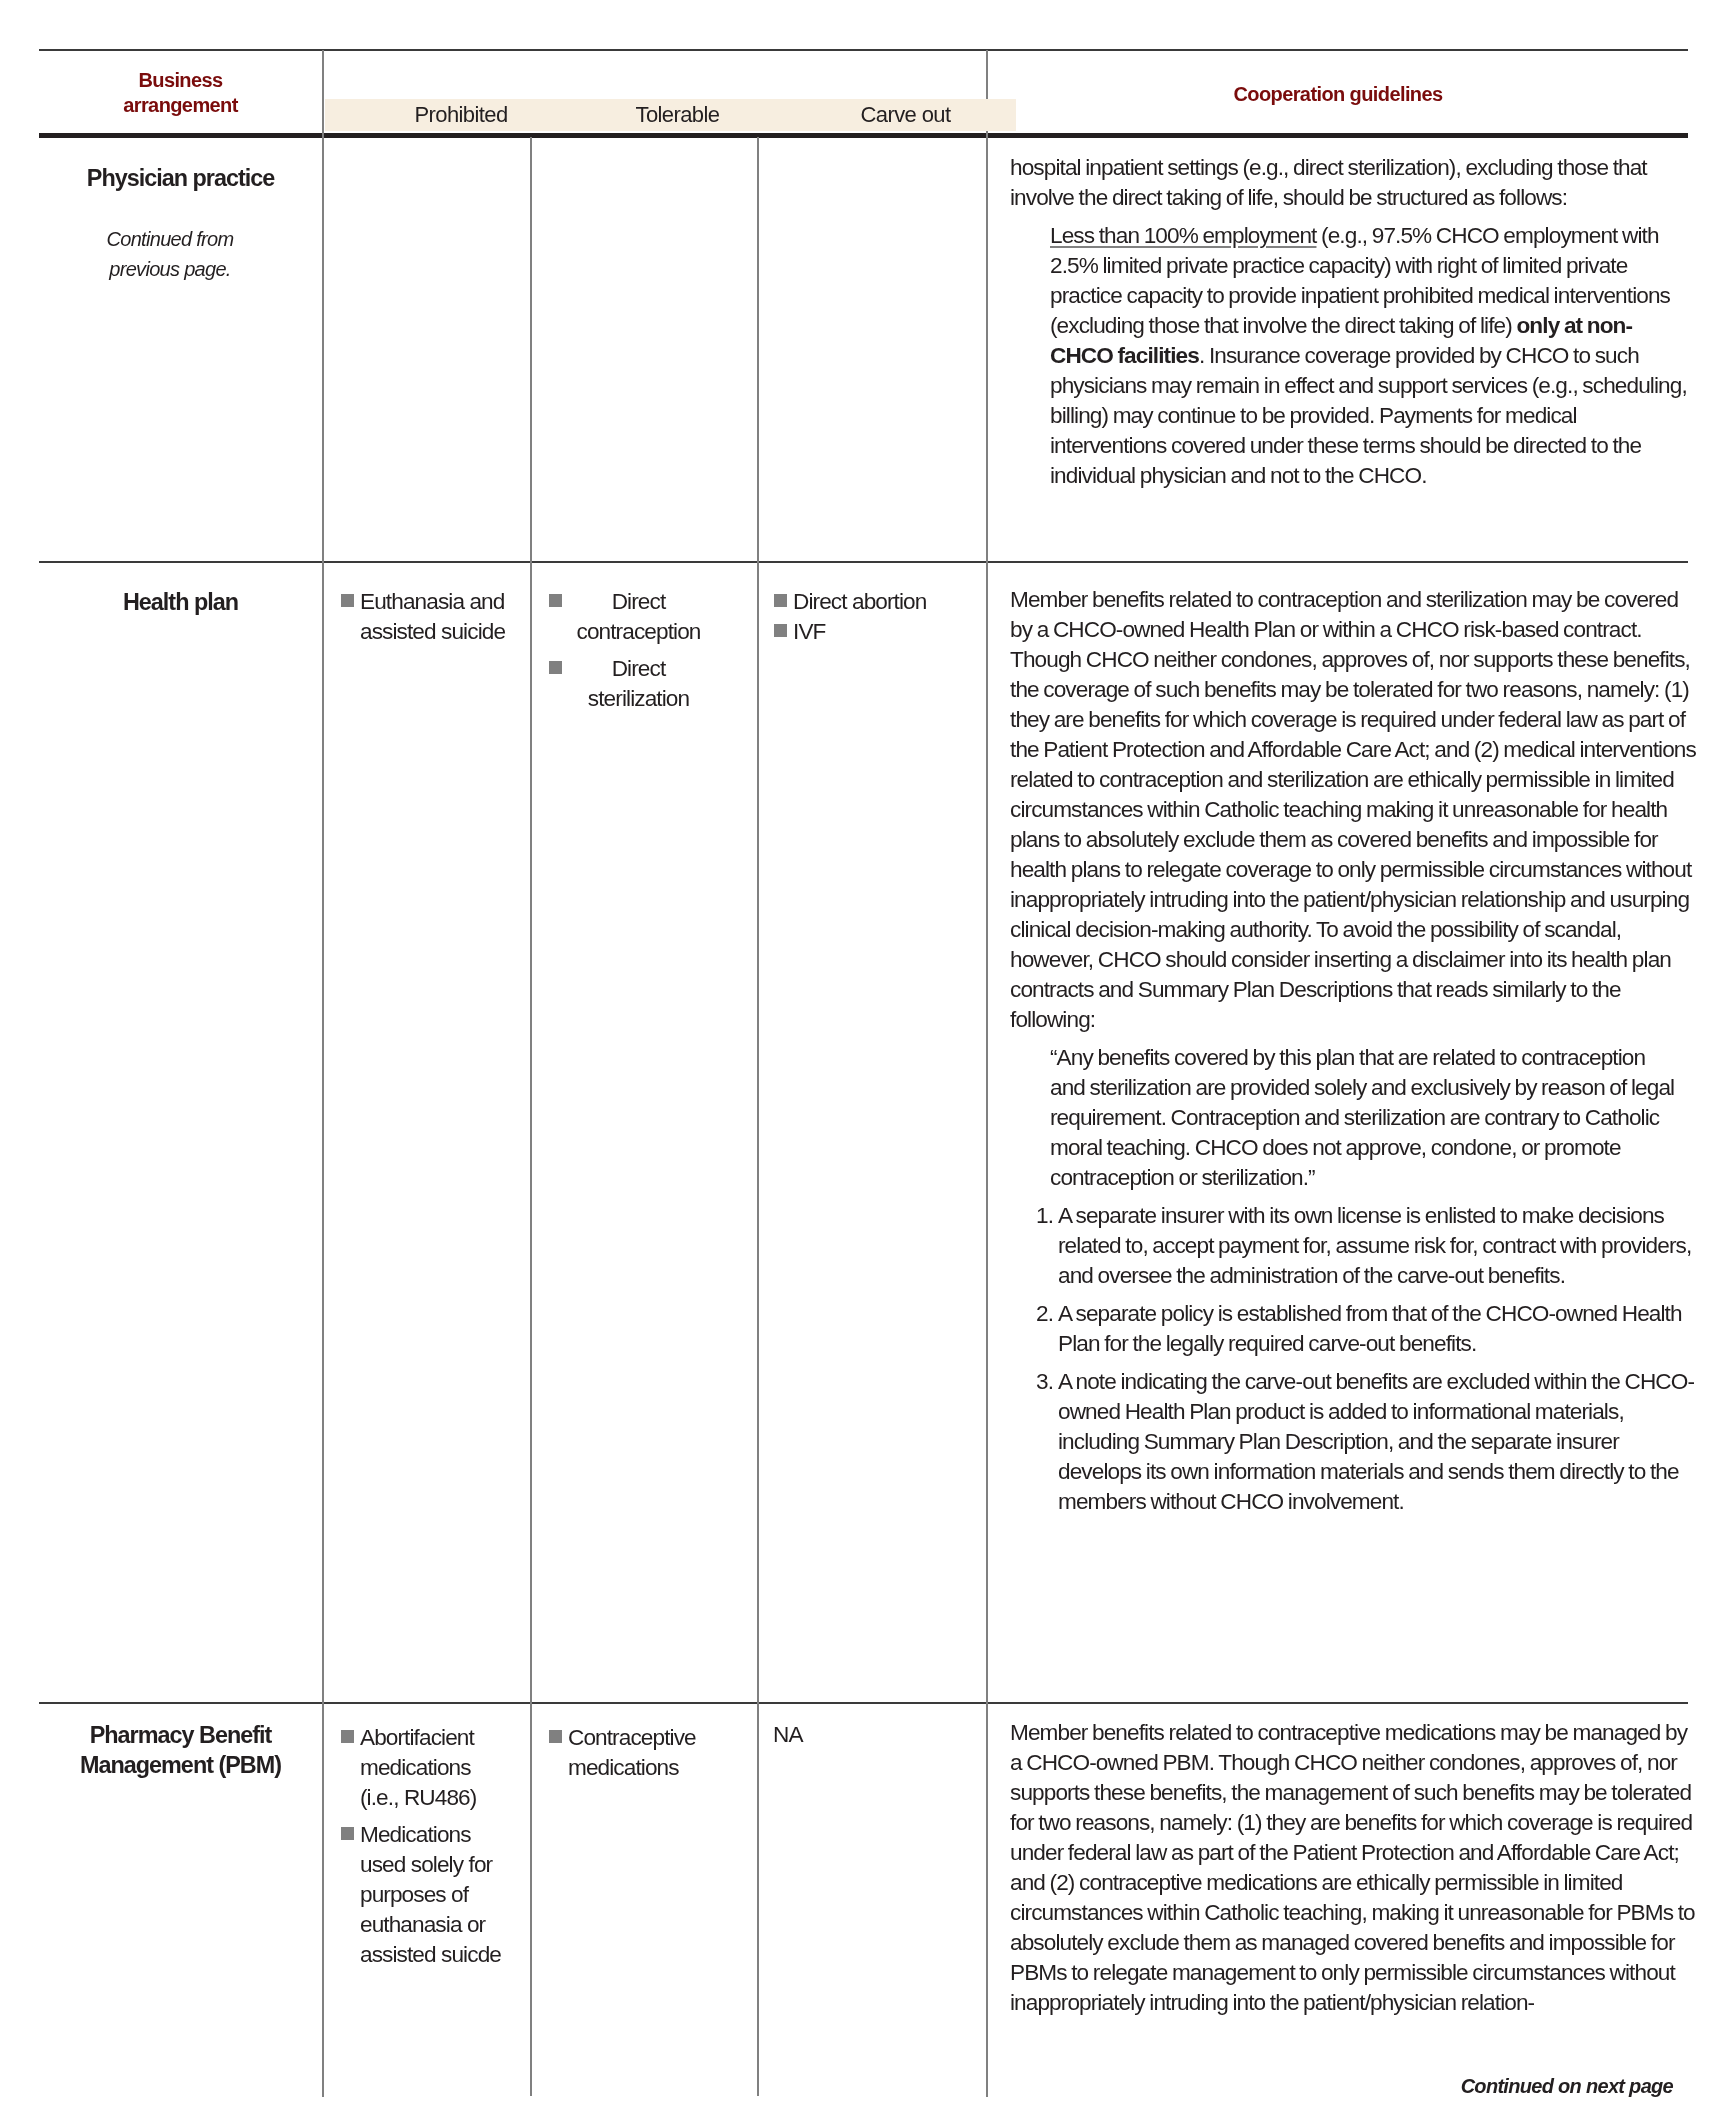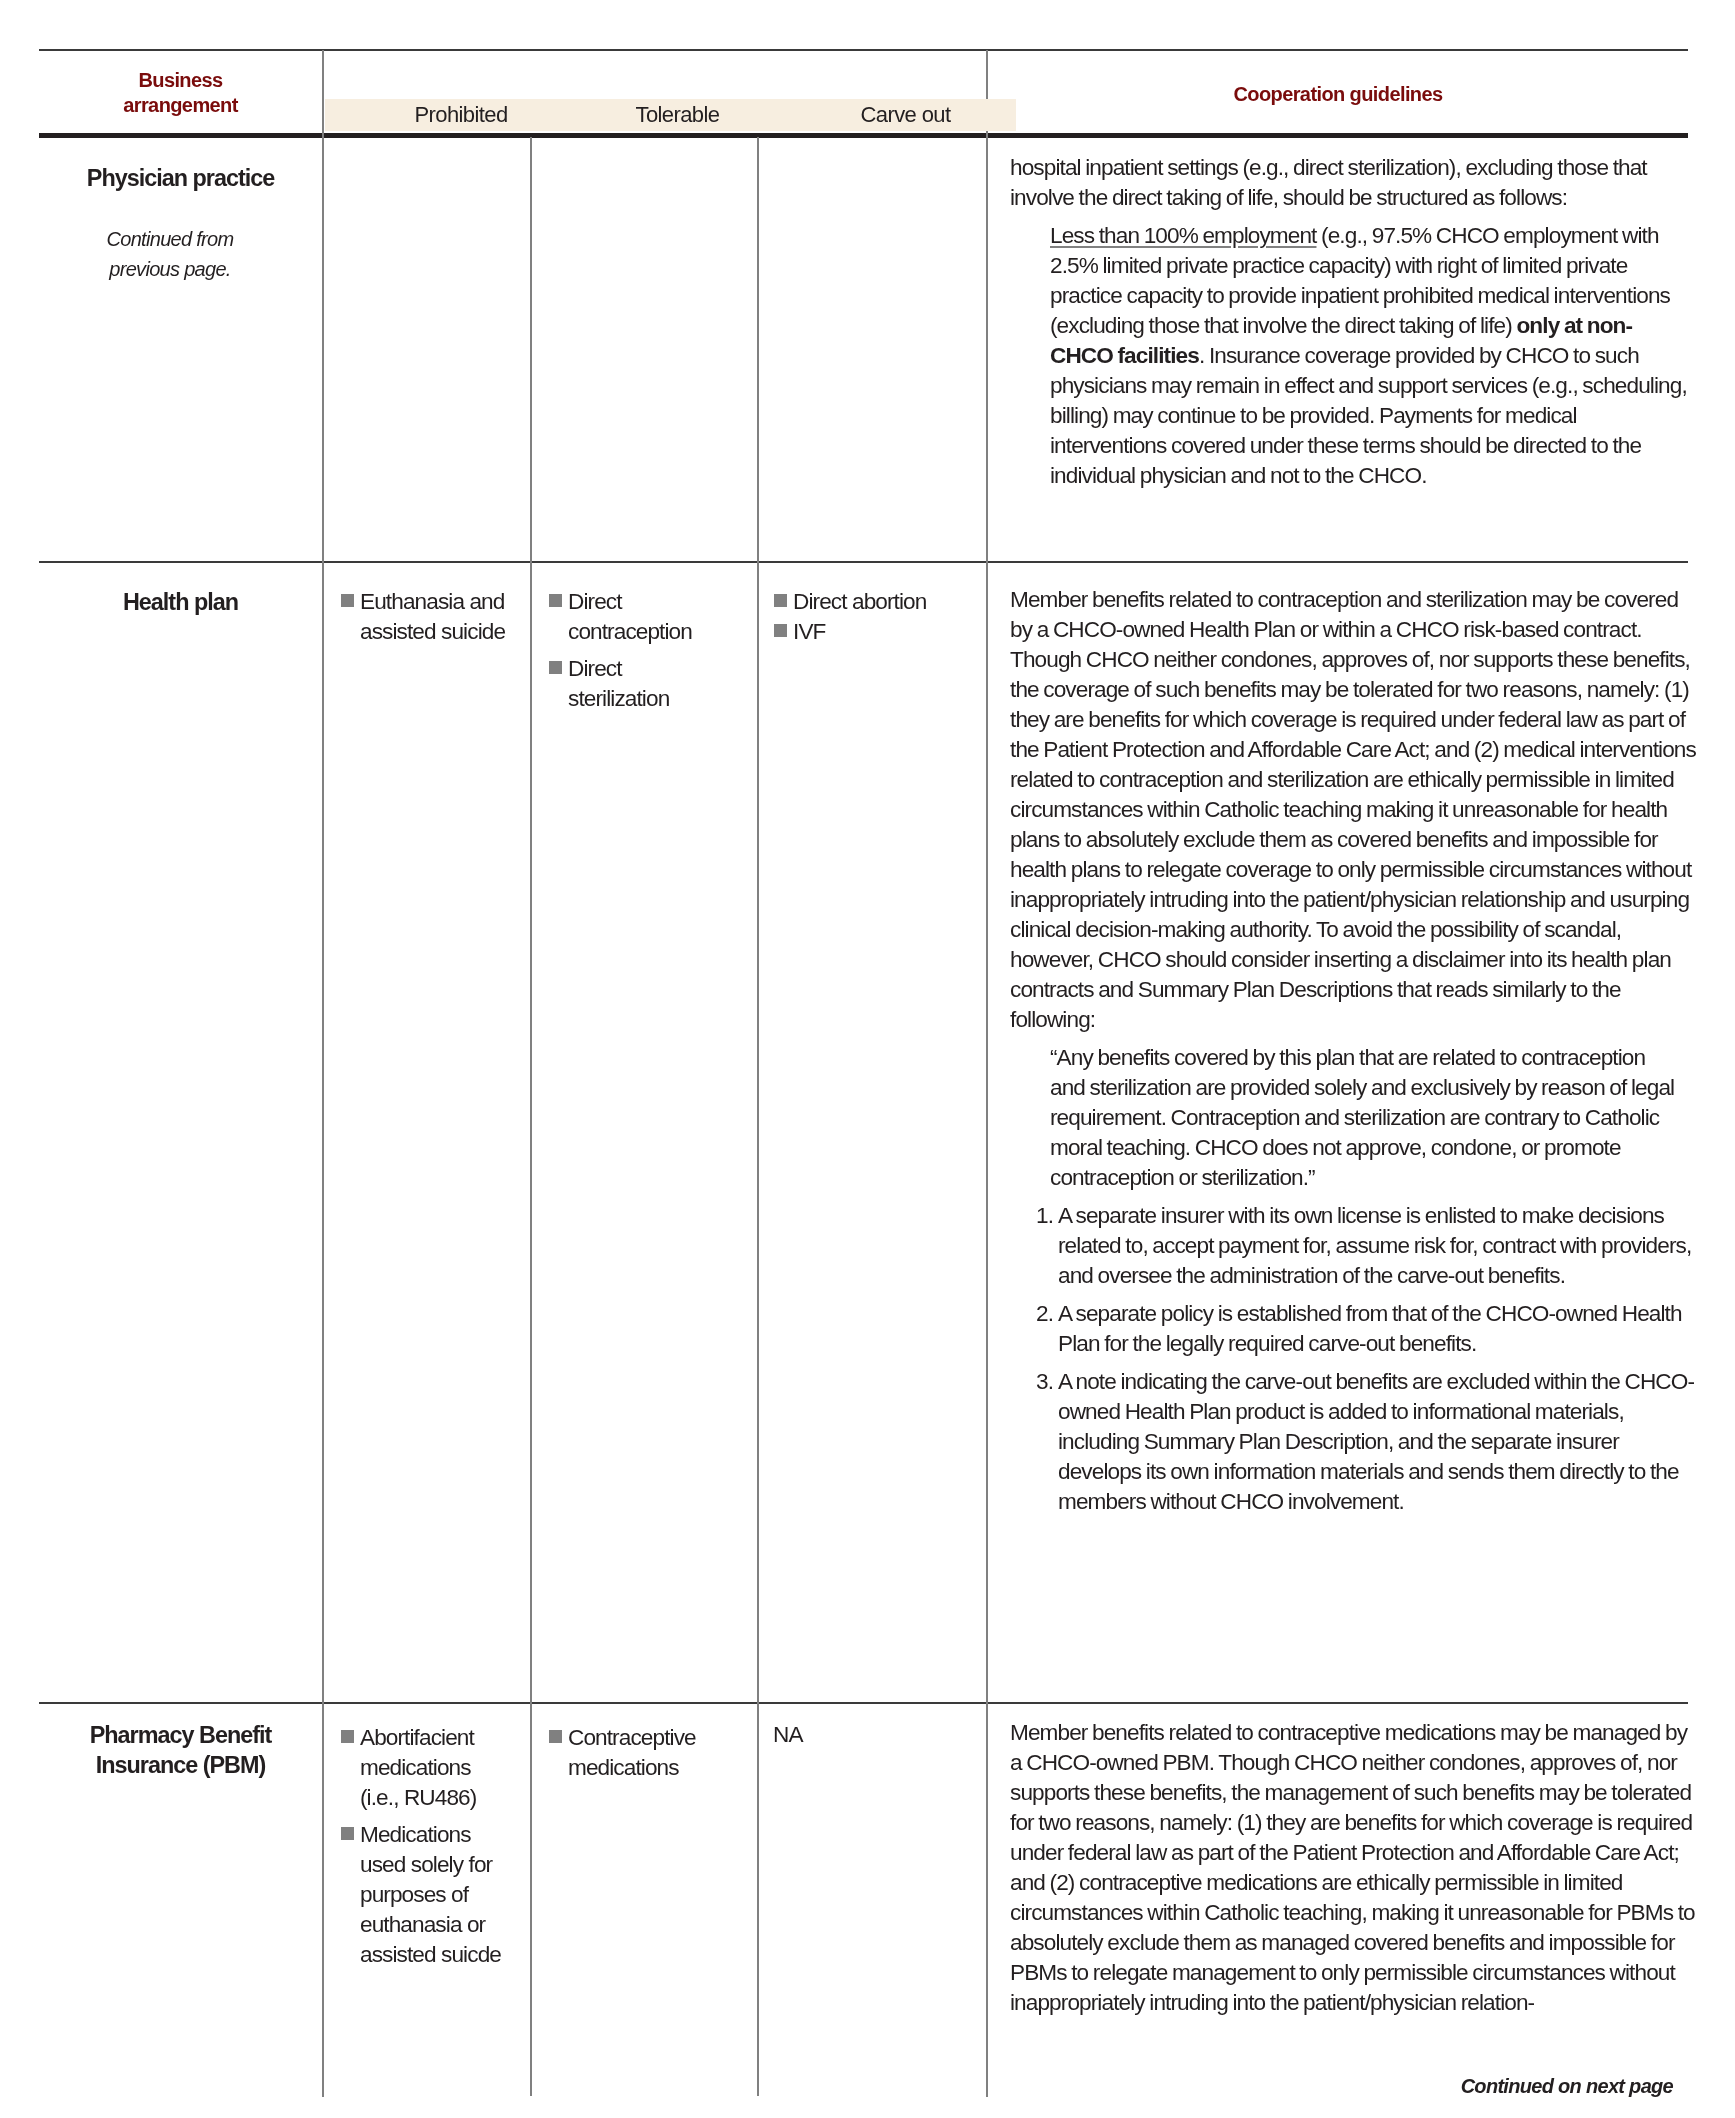--- a/index.html
+++ b/index.html
@@ -91,40 +91,40 @@
     <p class="para indent gap" style="width:639px;">
       <span class="u">Less than 100% employment</span><span> (e.g., 97.5% CHCO employment with 2.5% limited private practice capacity) with right of limited private practice capacity to provide inpatient prohibited medical interventions (excluding those that involve the direct taking of life) </span><span class="b">only at non-CHCO facilities</span><span>. Insurance coverage provided by CHCO to such physicians may remain in effect and support services (e.g., scheduling, billing) may continue to be provided. Payments for medical interventions covered under these terms should be directed to the individual physician and not to the CHCO.</span>
     </p>
   </div>
 
   <div class="rowhead" style="left:39px; width:283px; top:587px;">Health plan</div>
 
   <ul class="bullets" style="left:339px; top:587px; width:186px;">
     <li><span class="sq"></span><span>Euthanasia and assisted suicide</span></li>
   </ul>
-  <ul class="bullets" style="left:547px; top:587px; width:162px;">
+  <ul class="bullets" style="left:547px; top:587px; width:162px;text-align:center;">
     <li><span class="sq"></span><span>Direct contraception</span></li>
     <li><span class="sq"></span><span>Direct sterilization</span></li>
   </ul>
   <ul class="bullets" style="left:772px; top:587px; width:210px;">
     <li style="margin-bottom:0;"><span class="sq"></span><span>Direct abortion</span></li>
     <li><span class="sq"></span><span>IVF</span></li>
   </ul>
 
   <div class="coop" style="top:585px;">
     <p class="para">Member benefits related to contraception and sterilization may be covered by a CHCO-owned Health Plan or within a CHCO risk-based contract. Though CHCO neither condones, approves of, nor supports these benefits, the coverage of such benefits may be tolerated for two reasons, namely: (1) they are benefits for which coverage is required under federal law as part of the Patient Protection and Affordable Care Act; and (2) medical interventions related to contraception and sterilization are ethically permissible in limited circumstances within Catholic teaching making it unreasonable for health plans to absolutely exclude them as covered benefits and impossible for health plans to relegate coverage to only permissible circumstances without inappropriately intruding into the patient/physician relationship and usurping clinical decision-making authority. To avoid the possibility of scandal, however, CHCO should consider inserting a disclaimer into its health plan contracts and Summary Plan Descriptions that reads similarly to the following:</p>
     <p class="para indent gap" style="width:630px;">“Any benefits covered by this plan that are related to contraception and sterilization are provided solely and exclusively by reason of legal requirement. Contraception and sterilization are contrary to Catholic moral teaching. CHCO does not approve, condone, or promote contraception or sterilization.”</p>
     <ol class="para">
       <li><span class="num">1.</span><span>A separate insurer with its own license is enlisted to make decisions related to, accept payment for, assume risk for, contract with providers, and oversee the administration of the carve-out benefits.</span></li>
       <li><span class="num">2.</span><span>A separate policy is established from that of the CHCO-owned Health Plan for the legally required carve-out benefits.</span></li>
       <li><span class="num">3.</span><span>A note indicating the carve-out benefits are excluded within the CHCO-owned Health Plan product is added to informational materials, including Summary Plan Description, and the separate insurer develops its own information materials and sends them directly to the members without CHCO involvement.</span></li>
     </ol>
   </div>
 
-  <div class="rowhead" style="left:47px; width:267px; top:1720px;">Pharmacy Benefit Insurance (PBM)</div>
+  <div class="rowhead" style="left:47px; width:267px; top:1720px;">Pharmacy Benefit Management (PBM)</div>
 
   <ul class="bullets" style="left:339px; top:1723px; width:162px;">
     <li><span class="sq"></span><span>Abortifacient medications (i.e., RU486)</span></li>
     <li><span class="sq"></span><span>Medications used solely for purposes of euthanasia or assisted suicde</span></li>
   </ul>
   <ul class="bullets" style="left:547px; top:1723px; width:162px;">
     <li><span class="sq"></span><span>Contraceptive medications</span></li>
   </ul>
   <div class="txt" style="left:773px; top:1720px;">NA</div>
 

